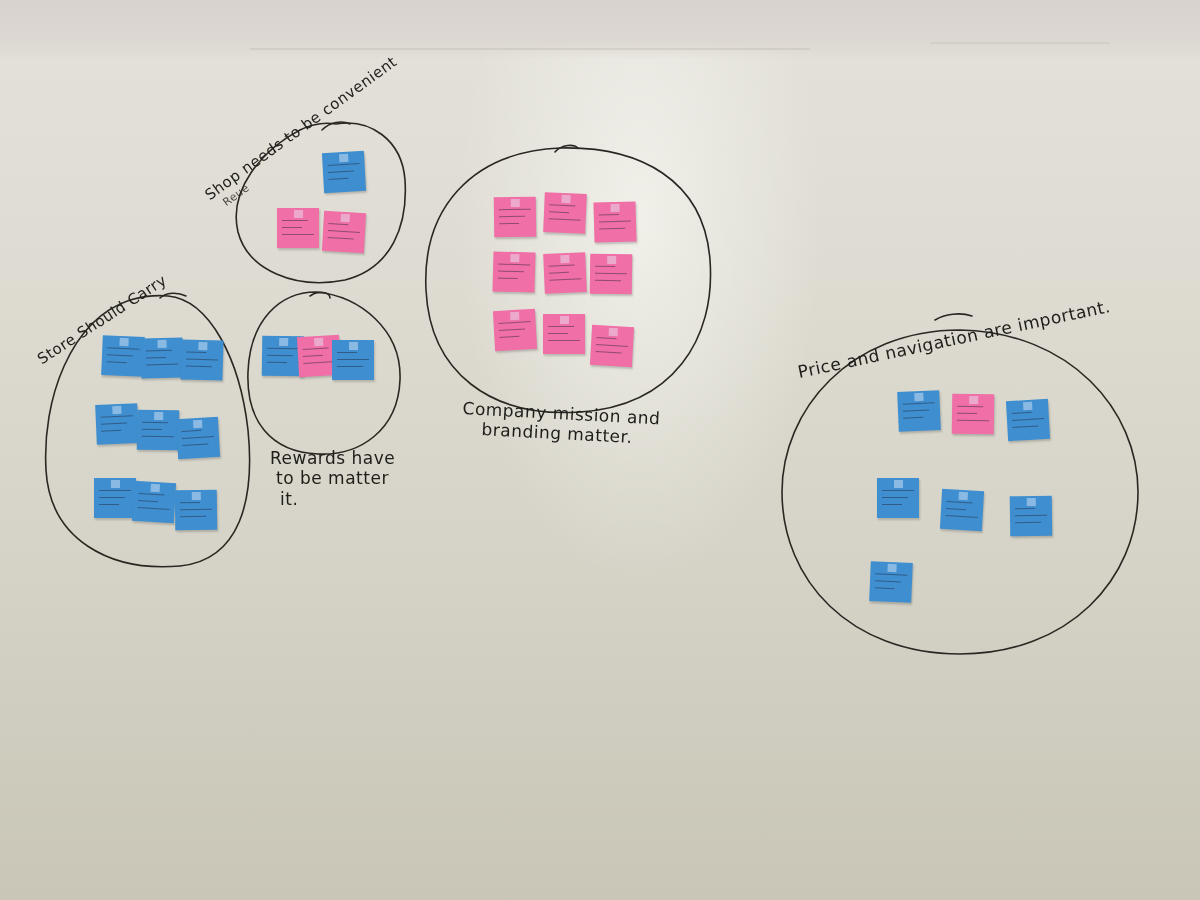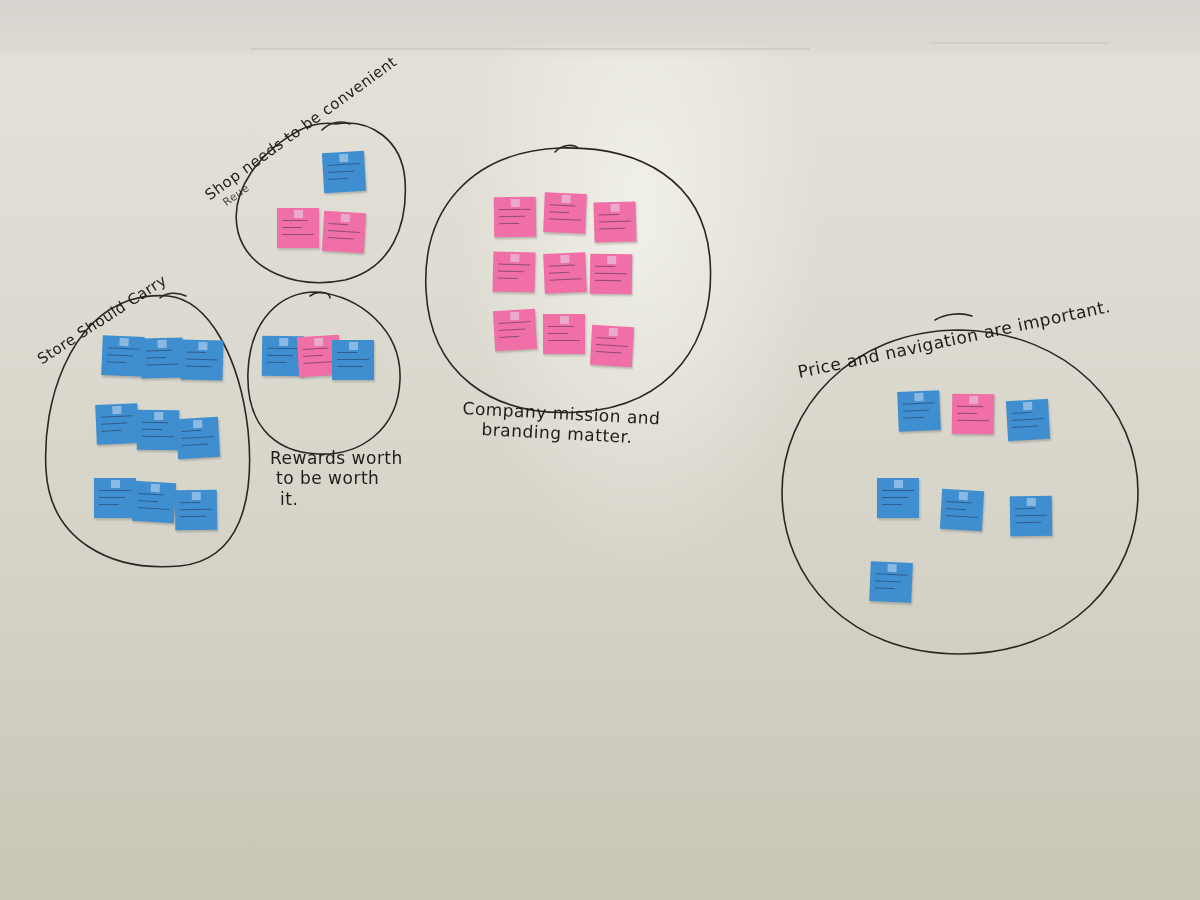--- a/index.html
+++ b/index.html
@@ -72,22 +72,22 @@
     <path d="M935 320 C 945 314, 960 312, 972 316"></path>
   </g>
 </svg>
 
 <div class="label" style="left:212px;top:186px;font-size:15px;transform:rotate(-36deg);">Shop needs to be convenient</div>
 <div class="label" style="left:228px;top:196px;font-size:11px;transform:rotate(-36deg);opacity:.8">Reue</div>
 
 <div class="label" style="left:44px;top:350px;font-size:15px;transform:rotate(-33deg);">Store Should Carry</div>
 
 <div class="label block" style="left:270px;top:448px;font-size:17px;width:150px;">
-  <div>Rewards worth</div>
-  <div style="padding-left:6px">to be worth</div>
+  <div>Rewards have</div>
+  <div style="padding-left:6px">to be matter</div>
   <div style="padding-left:10px">it.</div>
 </div>
 
 <div class="label block" style="left:461px;top:398px;font-size:17px;width:240px;transform:rotate(3deg);">
   <div>Company mission and</div>
   <div style="padding-left:20px">branding matter.</div>
 </div>
 
 <div class="label" style="left:800px;top:362px;font-size:17px;transform:rotate(-12deg);">Price and navigation are important.</div>
 

